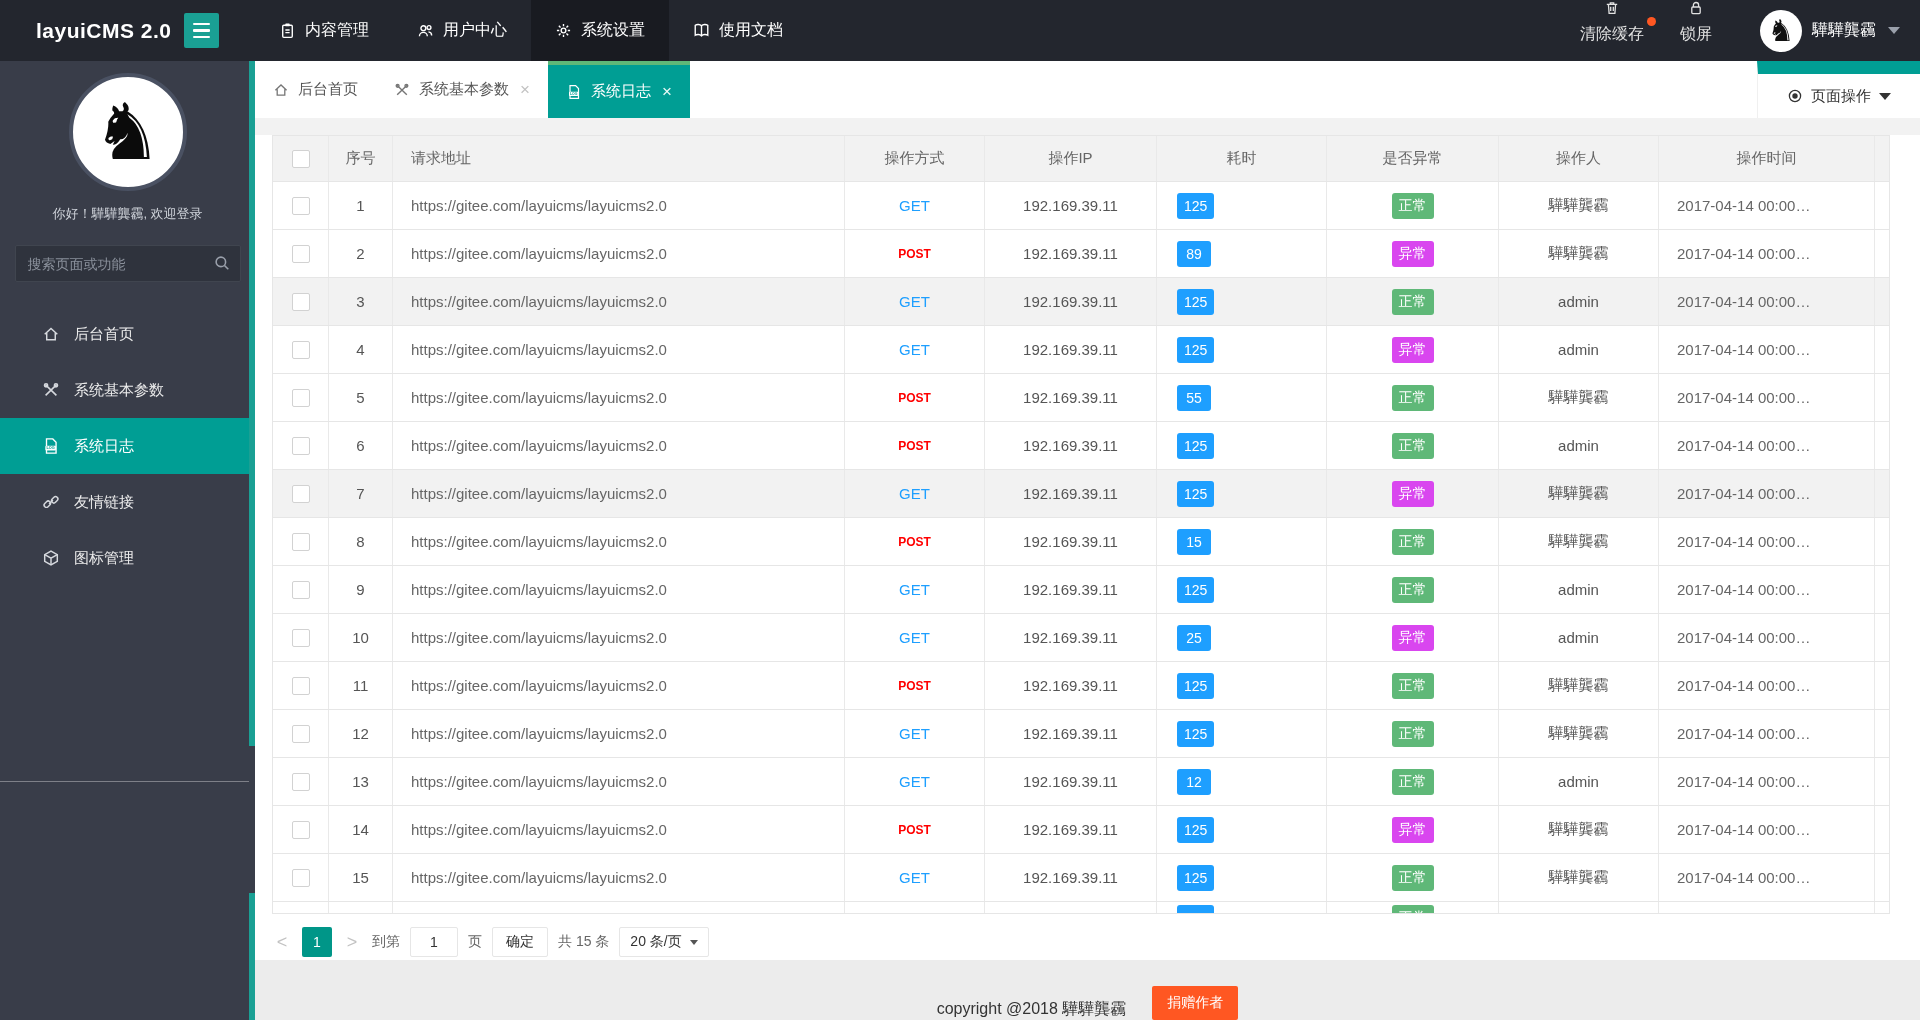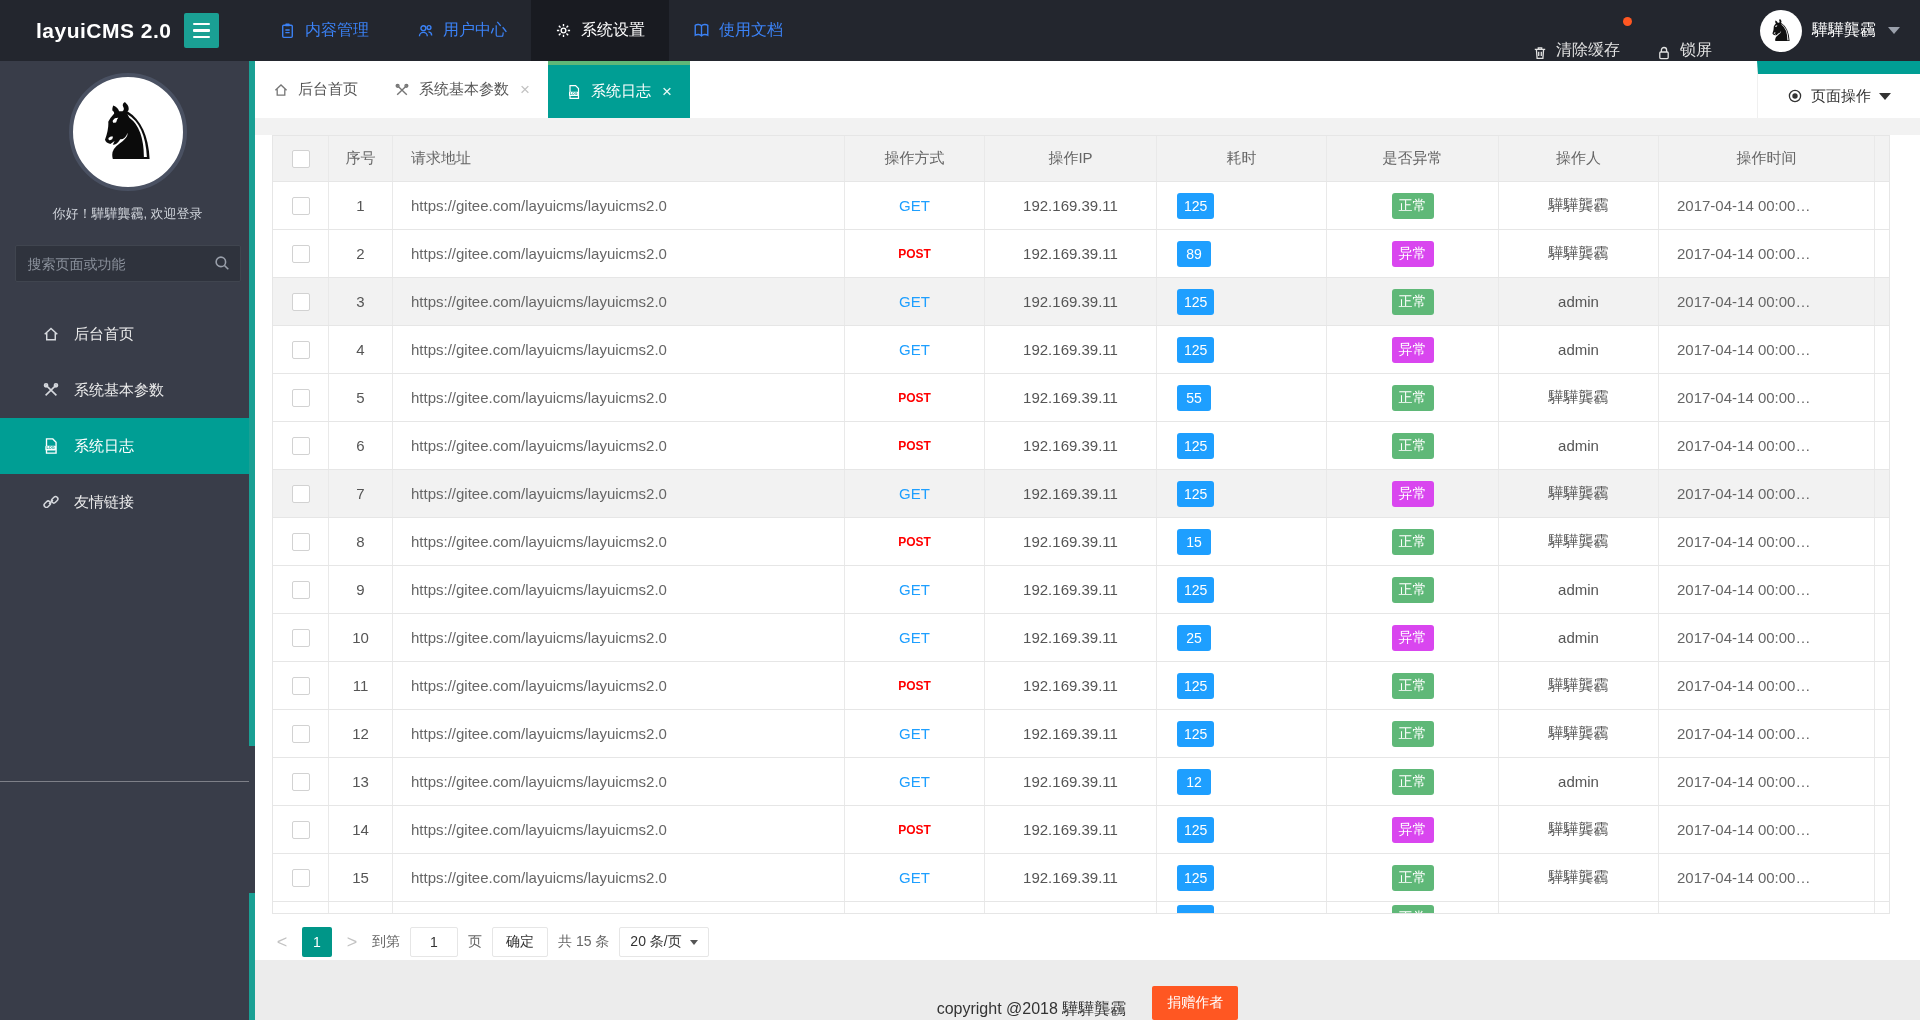--- a/index.html
+++ b/index.html
@@ -6,25 +6,25 @@
   body { font-family:"Liberation Sans","DejaVu Sans",sans-serif; background:#888; }
   .app { position:relative; width:1920px; height:1020px; overflow:hidden; background:#fff; }
 
   
   .navbar { position:absolute; left:0; top:0; width:1920px; height:61px; background:#23262E; display:flex; align-items:stretch; z-index:30; }
   .logo-area { width:255px; position:relative; display:flex; align-items:center; }
   .logo { margin-left:36px; color:#fff; font-size:21px; font-weight:bold; letter-spacing:.5px; }
   .burger { position:absolute; left:184px; top:13px; width:35px; height:35px; background:#1AA094; border:none; border-radius:2px; display:flex; flex-direction:column; align-items:center; justify-content:center; gap:4px; cursor:pointer; }
   .burger i { display:block; width:17px; height:2.6px; background:#fff; border-radius:1px; }
   .nav-items { display:flex; align-items:stretch; }
-  .nav-item { display:flex; align-items:center; gap:9px; padding:0 24px; color:#3b82f6; font-size:16px; cursor:pointer; }
+  .nav-item { display:flex; align-items:center; gap:9px; padding:0 24px; color:#ffffff; font-size:16px; cursor:pointer; }
   .nav-item.active { background:#191B21; color:#fff; }
   .nav-item svg { width:17px; height:17px; }
   .nav-right { margin-left:auto; display:flex; align-items:center; gap:8px; padding-right:20px; }
-  .nav-link { display:flex; align-items:flex-end; gap:8px; color:#e2e2e2; font-size:16px; padding:0 14px; cursor:pointer; position:relative; height:61px; }
+  .nav-link { display:flex; align-items:center; gap:8px; color:#e2e2e2; font-size:16px; padding:0 14px; cursor:pointer; position:relative; height:61px;flex-direction:column; }
   .nav-link svg { width:16px; height:16px; }
   .dot { position:absolute; top:17px; right:2px; width:9px; height:9px; border-radius:50%; background:#FF5722; }
   .user-chip { display:flex; align-items:center; gap:10px; color:#fff; font-size:16px; cursor:pointer; padding-left:26px; }
   .avatar-sm { width:42px; height:42px; border-radius:50%; background:#fff; display:flex; align-items:center; justify-content:center; font-size:30px; color:#111; line-height:1; }
   .caret { width:0; height:0; border-left:6px solid transparent; border-right:6px solid transparent; border-top:7px solid #9aa0ab; margin-left:2px; }
 
   
   .sidebar { position:absolute; left:0; top:61px; width:255px; bottom:0; background:#393D49; z-index:20; }
   .side-strip { position:absolute; left:249px; width:6px; background:#1AA094; z-index:25; }
   .strip-top { top:61px; height:685px; }
@@ -251,20 +251,26 @@
             <use href="#i-log"></use>
           </svg>
         <span>系统日志</span>
       </div>
       <div class="menu-item">
         <svg viewBox="0 0 16 16">
             <use href="#i-link"></use>
           </svg>
         <span>友情链接</span>
       </div>
+      <div class="menu-item">
+        <svg viewBox="0 0 16 16">
+            <use href="#i-cube"></use>
+          </svg>
+        <span>图标管理</span>
+      </div>
     </div>
     <div class="side-divider"></div>
   </div>
   <div class="side-strip strip-top"></div>
   <div class="side-strip strip-bottom"></div>
 
   <div class="main">
 
     <div class="tabbar">
       <div class="tab">

